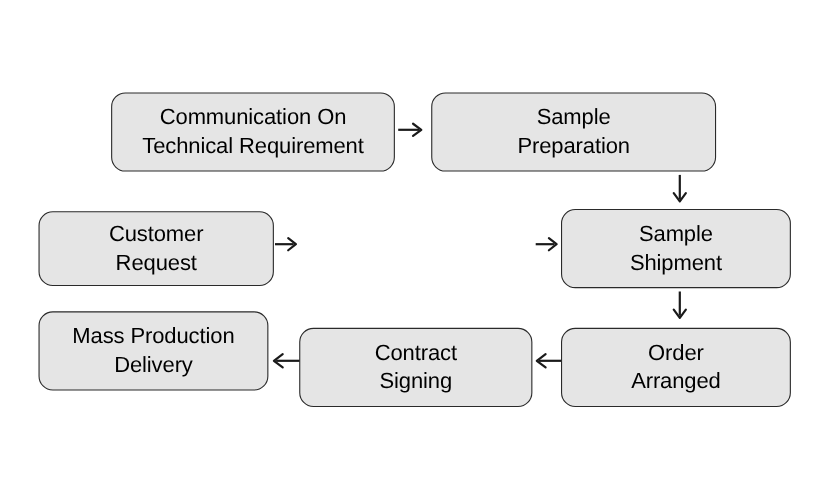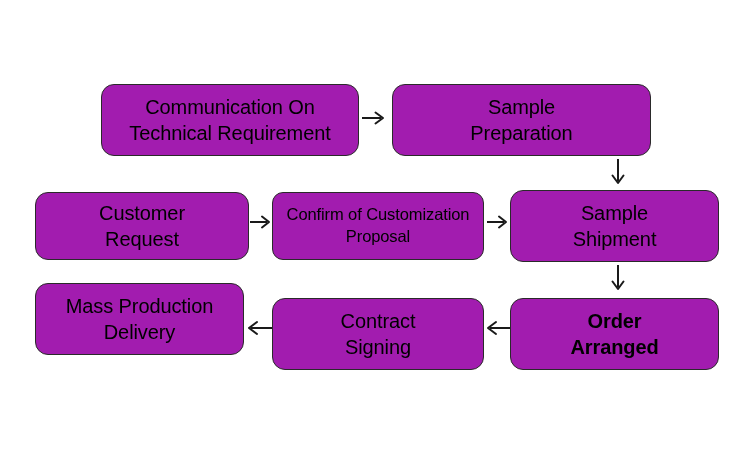--- a/index.html
+++ b/index.html
@@ -18,21 +18,21 @@
     position: relative;
     width: 750px;
     height: 453px;
     background: #ffffff;
   }
   .node {
     position: absolute;
     box-sizing: border-box;
     border: 1.4px solid #2a2a2a;
     border-radius: 13px;
-    background: #a21caf;
+    background: #e5e5e5;
     display: flex;
     align-items: center;
     justify-content: center;
     text-align: center;
     line-height: 1.32;
     font-size: 20px;
     color: #000000;
     letter-spacing: -0.1px;
   }
   .node .label {
@@ -48,21 +48,21 @@
   
   #n-communication { left: 101px; top: 84px;  width: 258px; height: 72px; }
   #n-sample-prep   { left: 392px; top: 84px;  width: 259px; height: 72px; }
   
   #n-customer-req  { left: 35px;  top: 192px; width: 214px; height: 68px; }
   #n-confirm       { left: 272px; top: 192px; width: 212px; height: 68px; }
   #n-sample-ship   { left: 510px; top: 190px; width: 209px; height: 72px; }
   
   #n-mass-prod     { left: 35px;  top: 283px; width: 209px; height: 72px; }
   #n-contract      { left: 272px; top: 298px; width: 212px; height: 72px; text-align: center; }
-  #n-order         { left: 510px; top: 298px; width: 209px; height: 72px; font-weight: bold; }
+  #n-order         { left: 510px; top: 298px; width: 209px; height: 72px; }
 
   
   .arrow {
     position: absolute;
   }
   .arrow svg { display: block; overflow: visible; }
 
   #a-r1-right   { left: 361px; top: 108px; }
   #a-r2-right-1 { left: 249px; top: 212px; }
   #a-r2-right-2 { left: 486px; top: 212px; }
@@ -105,24 +105,20 @@
 Request</span>
   </div>
 
   <div class="arrow" id="a-r2-right-1">
     <svg width="24" height="20" viewBox="0 0 24 20" aria-hidden="true">
       <line x1="1" y1="10" x2="18" y2="10" stroke="#1a1a1a" stroke-width="2"></line>
       <polyline points="13,4.5 20,10 13,15.5" fill="none" stroke="#1a1a1a" stroke-width="2" stroke-linecap="round" stroke-linejoin="round"></polyline>
     </svg>
   </div>
 
-  <div class="node small-text" id="n-confirm">
-    <span class="label">Confirm of Customization
-Proposal</span>
-  </div>
 
   <div class="arrow" id="a-r2-right-2">
     <svg width="24" height="20" viewBox="0 0 24 20" aria-hidden="true">
       <line x1="1" y1="10" x2="18" y2="10" stroke="#1a1a1a" stroke-width="2"></line>
       <polyline points="13,4.5 20,10 13,15.5" fill="none" stroke="#1a1a1a" stroke-width="2" stroke-linecap="round" stroke-linejoin="round"></polyline>
     </svg>
   </div>
 
   <div class="node" id="n-sample-ship">
     <span class="label">Sample

